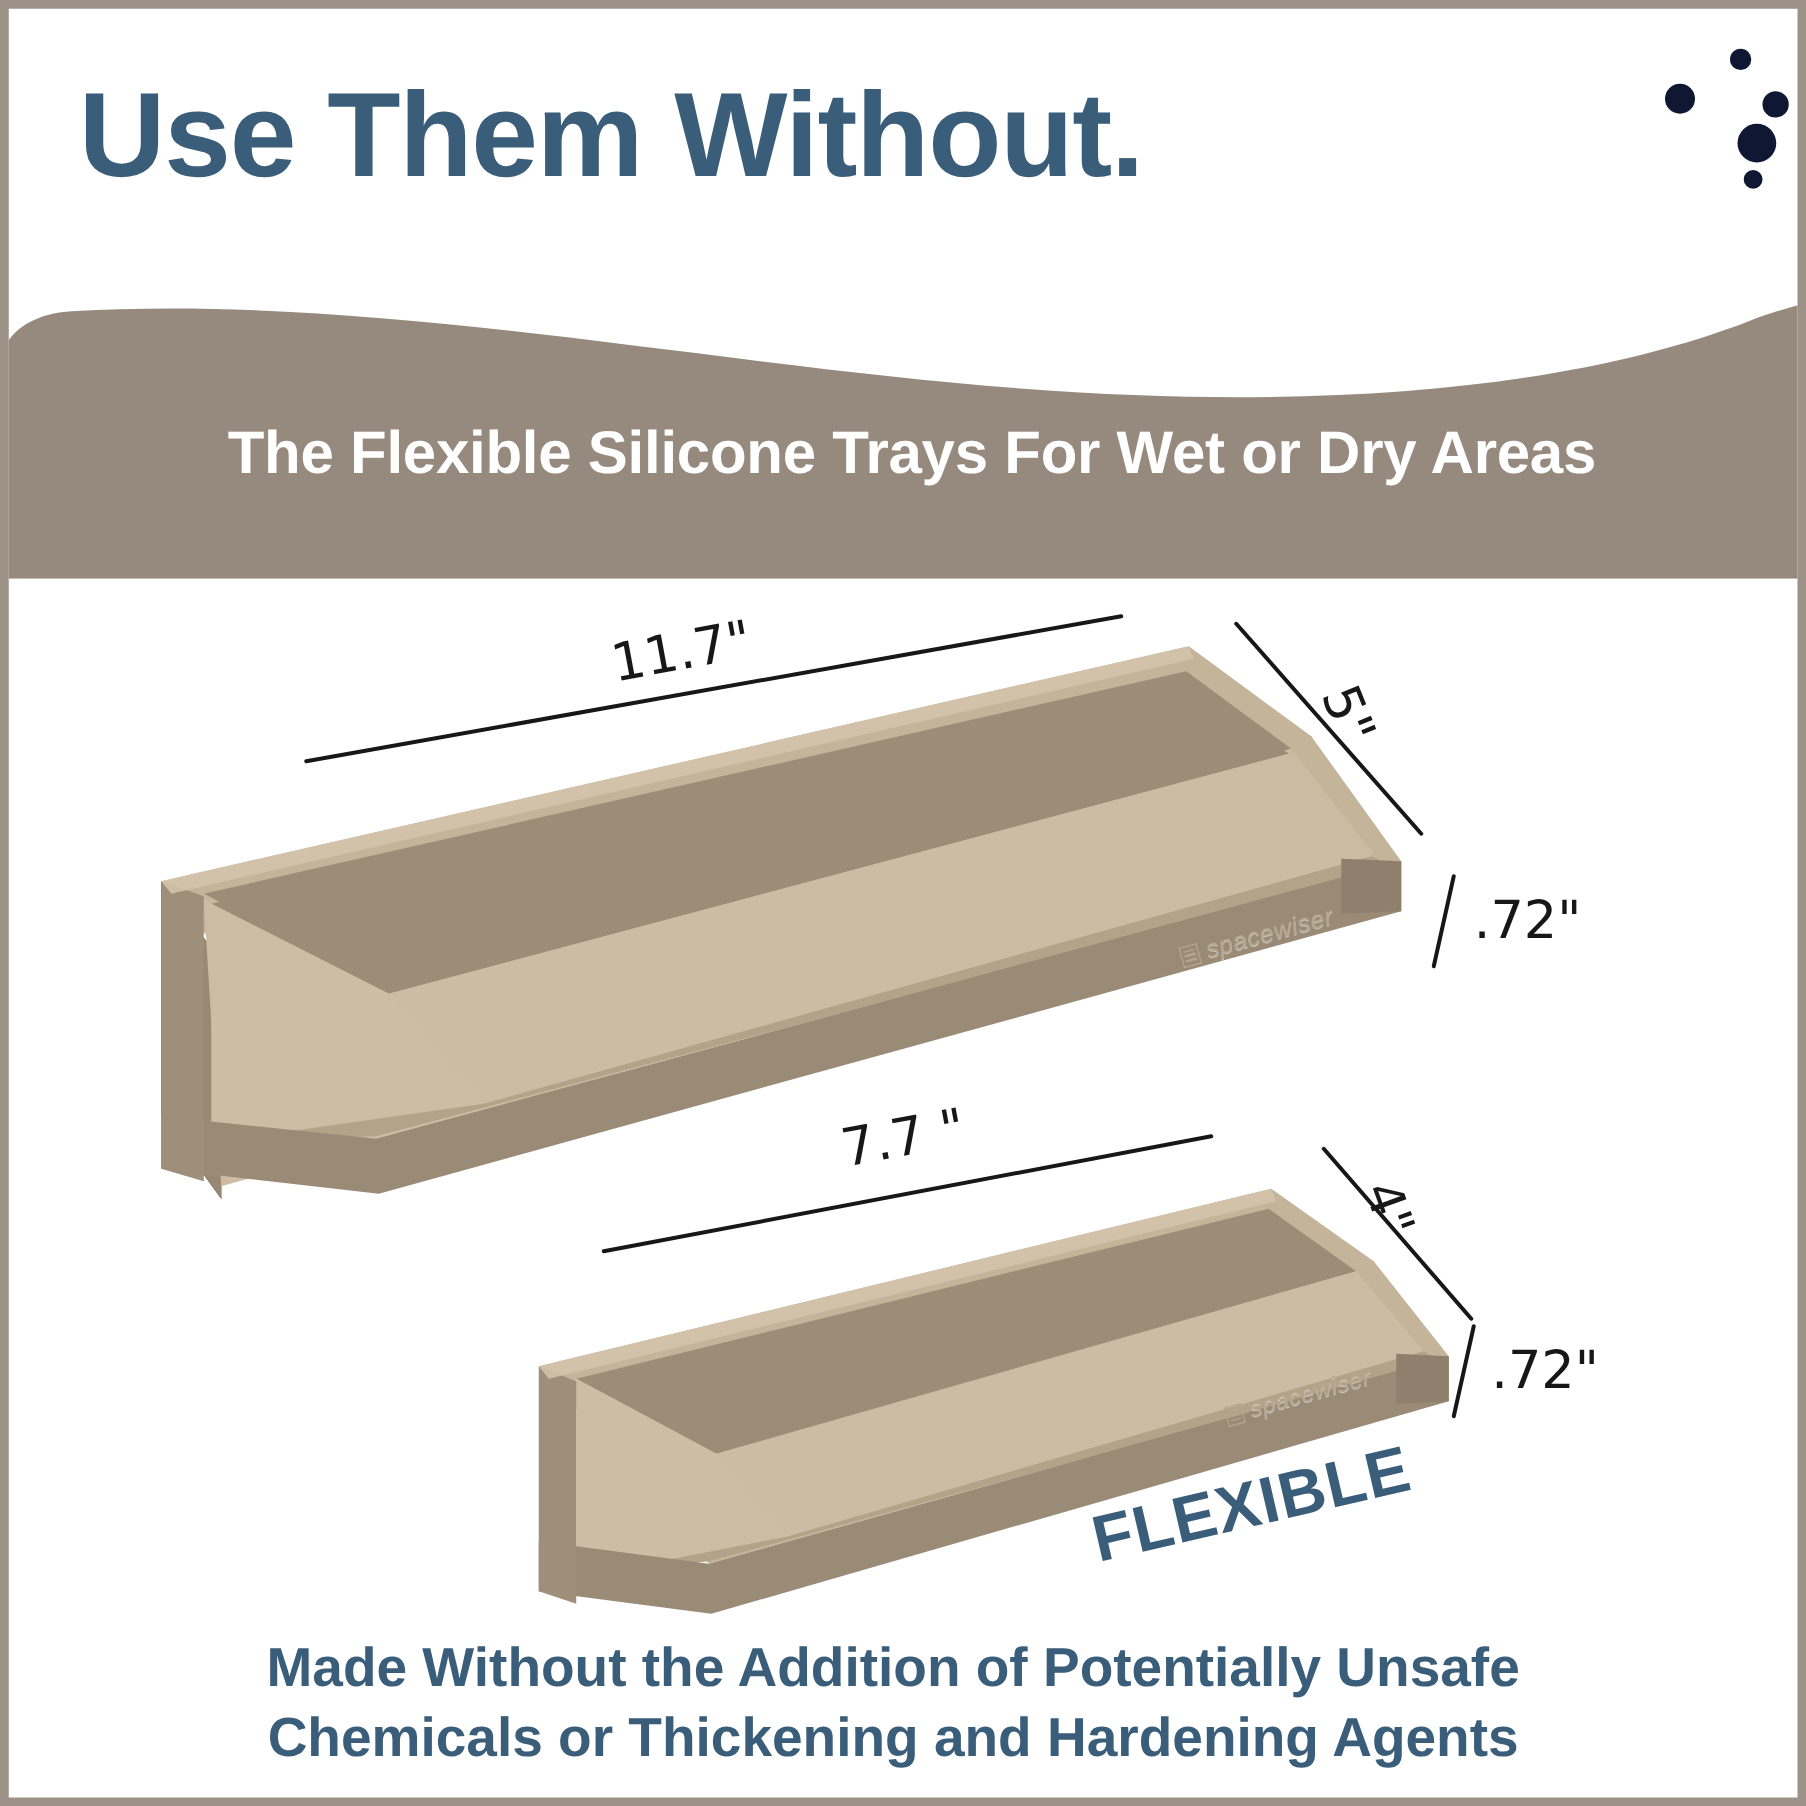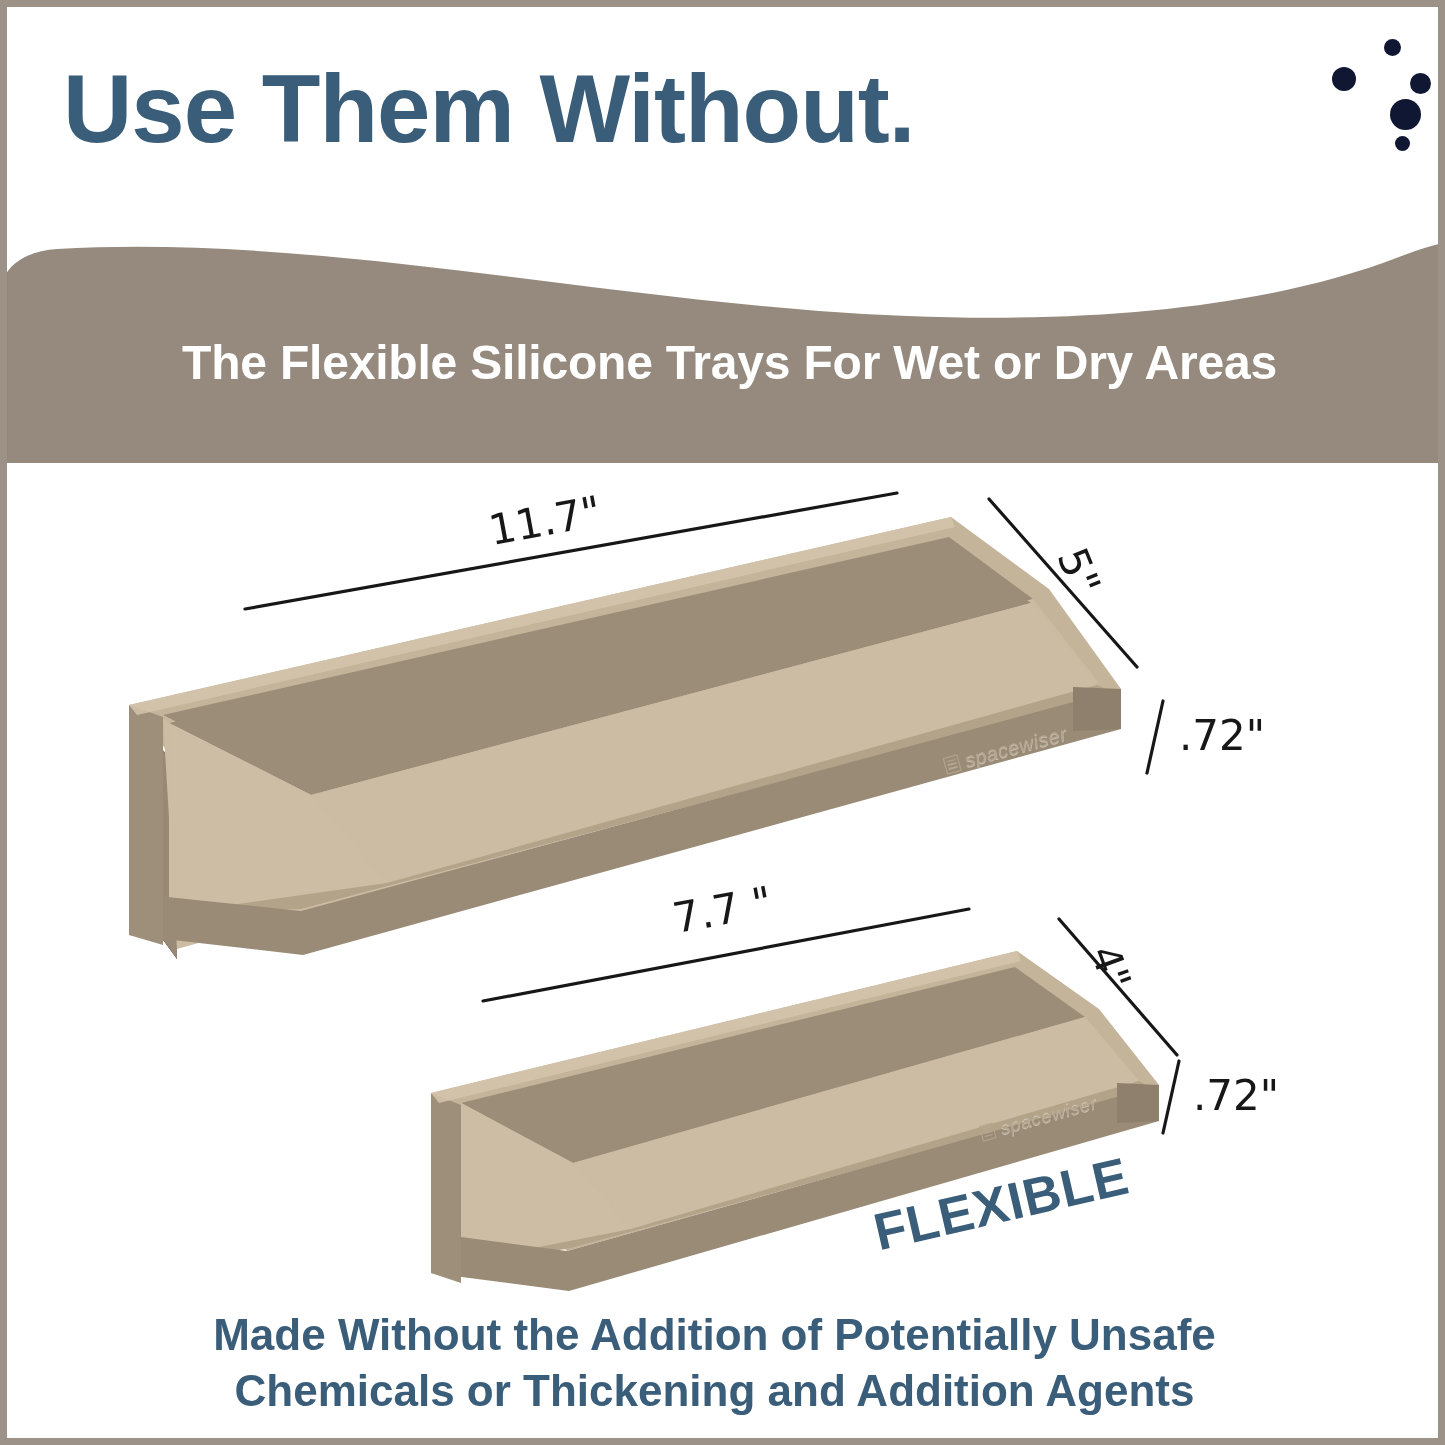--- a/index.html
+++ b/index.html
@@ -296,16 +296,16 @@
       <line x1="24" y1="2" x2="8" y2="74" stroke="#171717" stroke-width="3.2" stroke-linecap="round"></line>
     </svg>
     <div class="dim-label" style="left:1186px; top:608px; font-size:42px;">.72"</div>
 
   </div>
 
   <div id="flexible-label" style="color: rgb(58, 93, 122);">FLEXIBLE</div>
 
   <div id="footer-text" style="color: rgb(58, 93, 122);">
     <div>Made Without the Addition of Potentially Unsafe</div>
-    <div>Chemicals or Thickening and Addition Agents</div>
+    <div>Chemicals or Thickening and Hardening Agents</div>
   </div>
 
 </div>
 
 </body></html>

